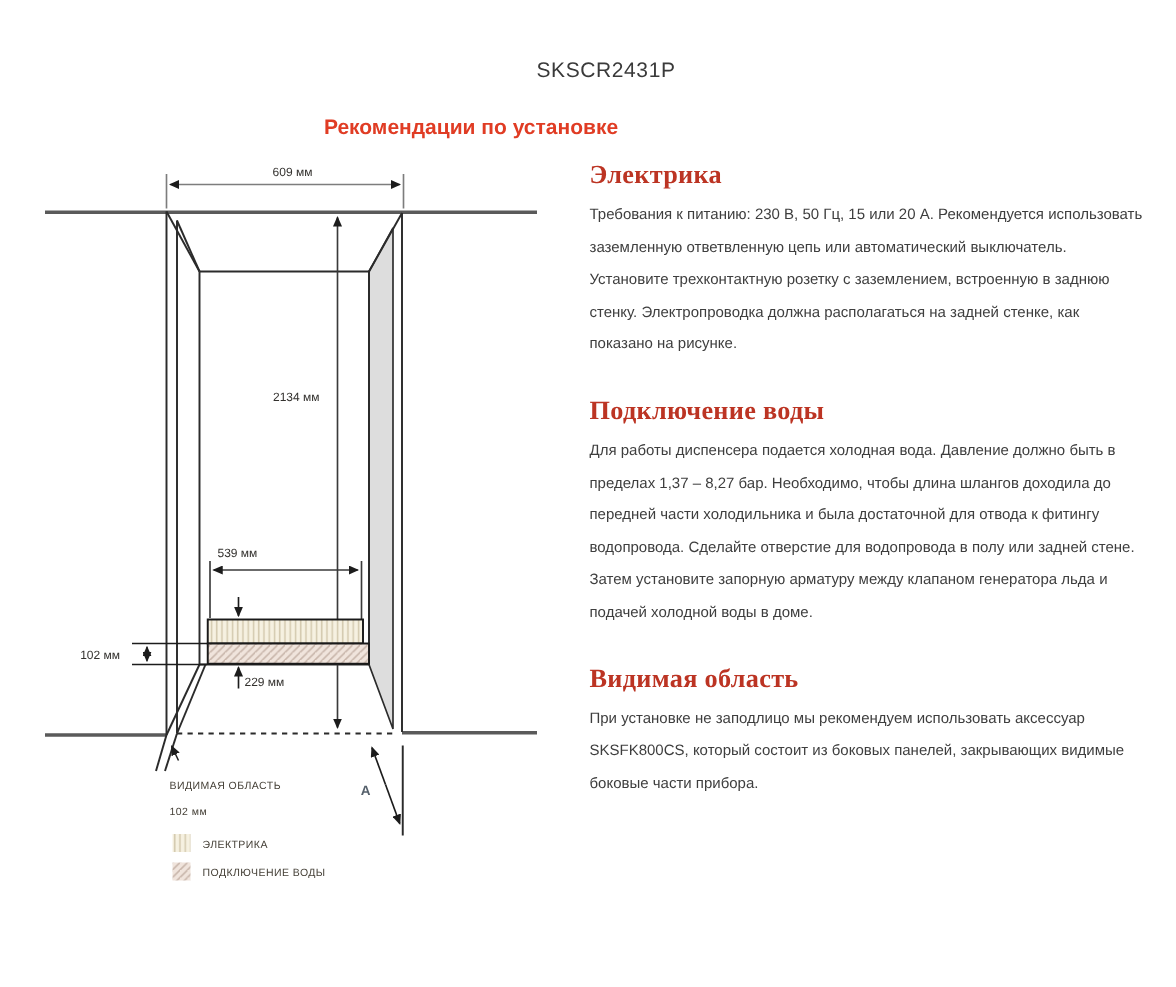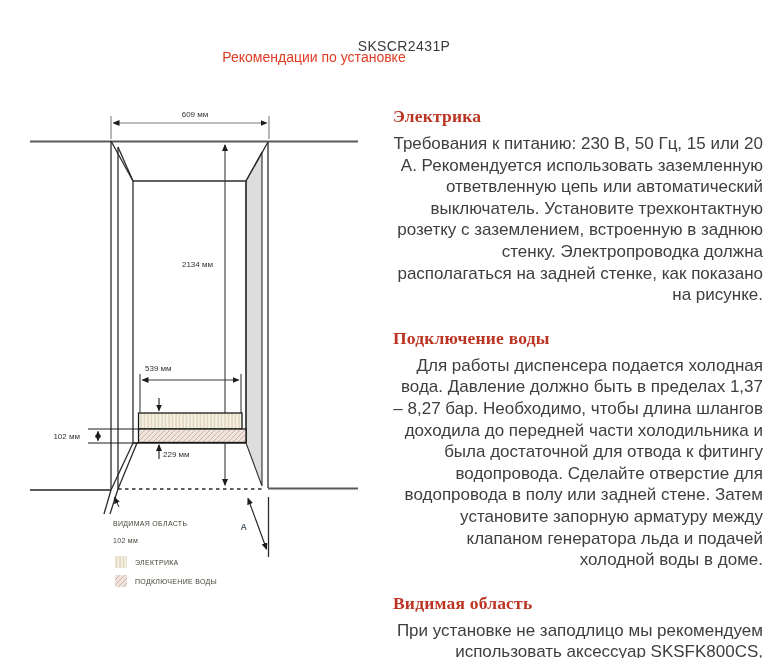--- a/index.html
+++ b/index.html
@@ -6,35 +6,34 @@
   body{
     width:784px;height:658px;background:#ffffff;position:relative;overflow:hidden;
     font-family:"Liberation Sans",sans-serif;
   }
   .page-header{position:absolute;left:0;top:0;width:784px;text-align:center;}
   .model-title{
     margin:12px;position:absolute;top:26px;left:0;width:784px;
     font-size:14px;font-weight:normal;color:#3a3a3a;letter-spacing:.4px;
   }
   .page-subtitle{
-    margin:0;position:absolute;top:49px;left:0;width:628px;
-    font-size:14px;font-weight:normal;color:#e03c24;
+    margin:0;position:absolute;top:76px;left:0;width:628px;
+    font-size:14px;font-weight:bold;color:#e03c24;
   }
   .diagram{position:absolute;left:0;top:0;width:392px;height:658px;}
   .text-col{position:absolute;left:393px;top:106px;width:370px;}
   .text-col h3{
     font-family:"Liberation Serif",serif;
     font-size:17.5px;font-weight:bold;color:#bc3423;
     margin:0 0 6px 0;letter-spacing:.2px;
   }
   .text-col h3.gap{margin-top:22px;}
   .text-col p{
-    font-size:17px;line-height:21.6px;color:#3e3e3e;
+    font-size:10px;line-height:21.6px;color:#3e3e3e;
     margin:0 0 13px 0;
-    text-align:right;
   }
   
   .dim-label{font-family:"Liberation Sans",sans-serif;font-size:8px;fill:#33312e;}
   .tiny-label{font-family:"Liberation Sans",sans-serif;font-size:7px;fill:#474239;letter-spacing:.3px;}
   .a-label{font-family:"Liberation Sans",sans-serif;font-size:9px;font-weight:bold;fill:#55606b;}
 </style>
 </head>
 <body>
 
 <header class="page-header">

